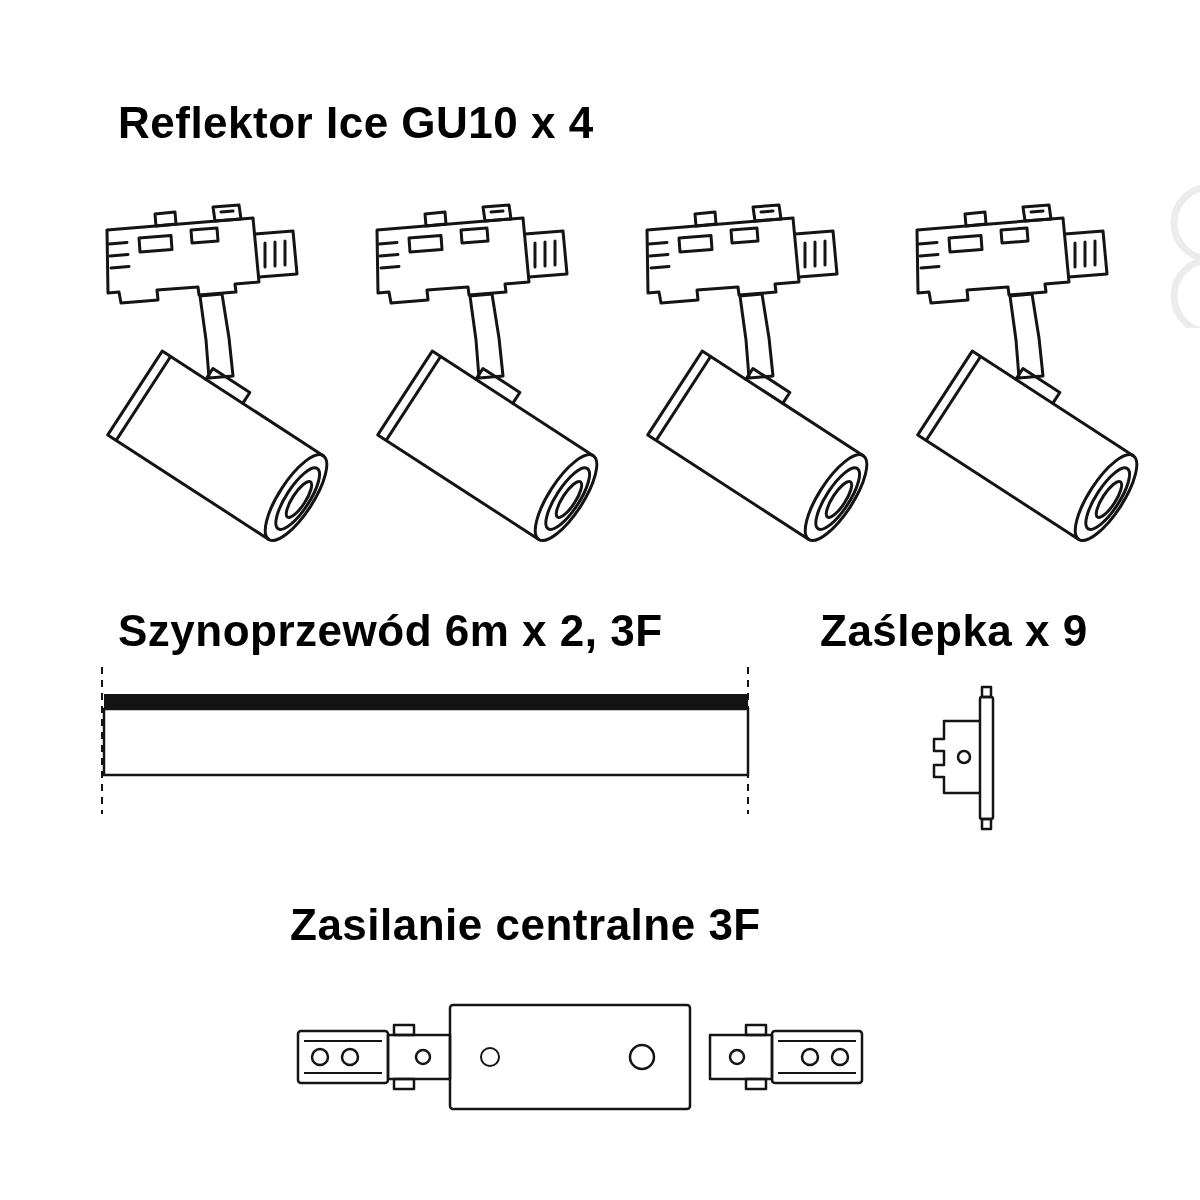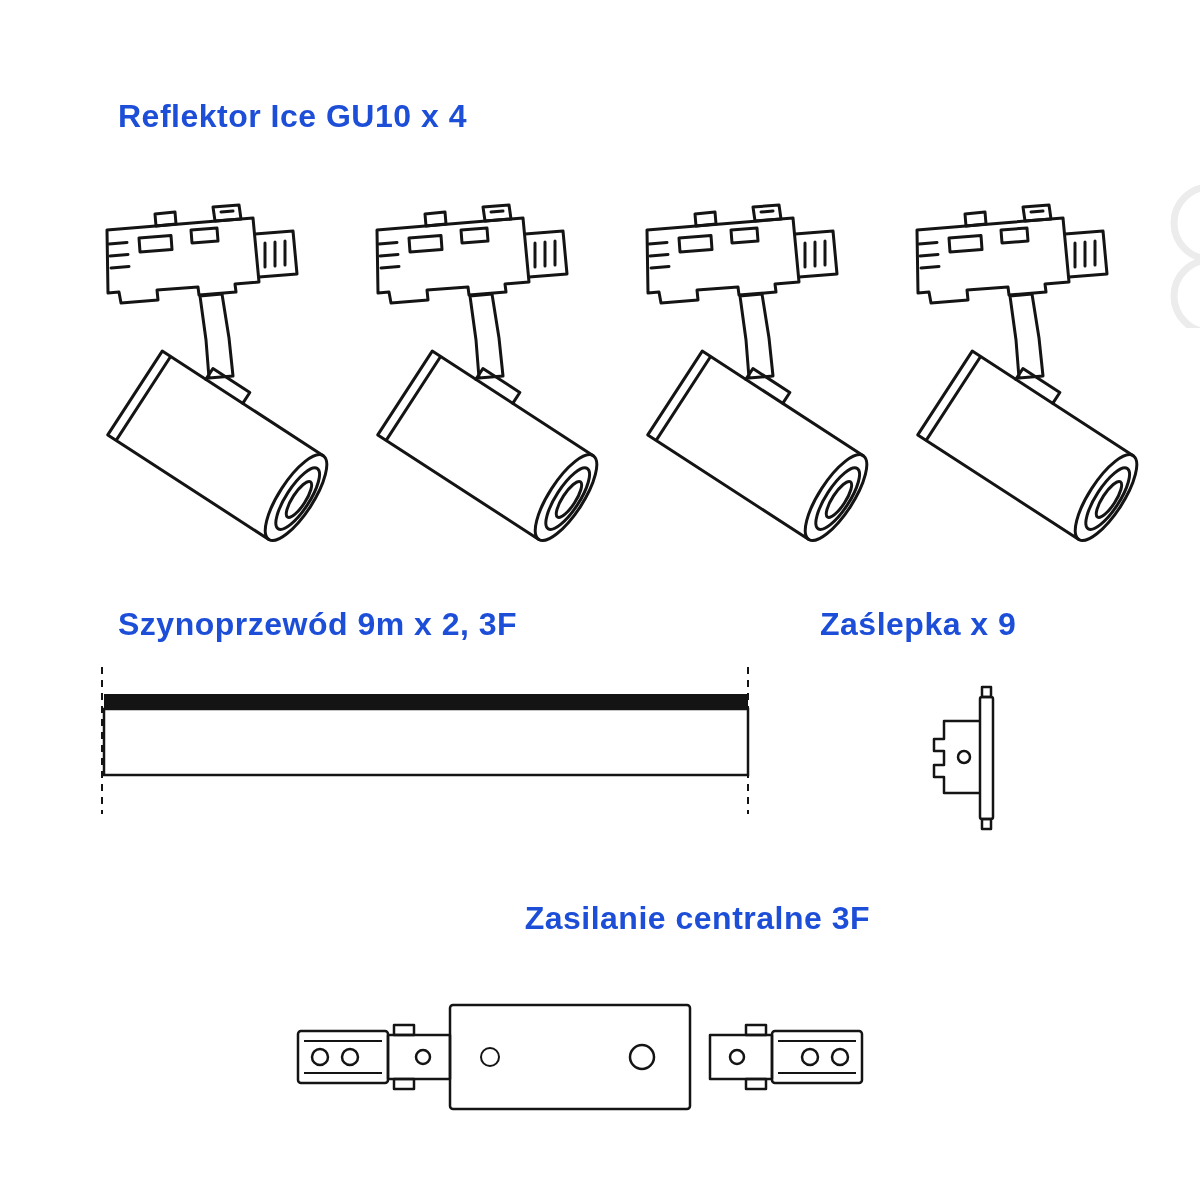--- a/index.html
+++ b/index.html
@@ -9,47 +9,47 @@
     font-family:"Liberation Sans", sans-serif;
     overflow:hidden;
   }
   .canvas{
     position:relative;
     width:1200px;height:1200px;
     background:#ffffff;
   }
   .section-title{
     position:absolute;
-    color:#1d4ed8;
-    font-size:32px;
+    color:#000000;
+    font-size:44px;
     font-weight:700;
     letter-spacing:0.5px;
     white-space:nowrap;
   }
   .title-spotlights{left:118px;top:98px;}
   .title-track{left:118px;top:606px;}
   .title-endcap{left:820px;top:606px;}
-  .title-power{left:290px;top:900px;width:580px;text-align:right;}
+  .title-power{left:290px;top:900px;width:580px;text-align:left;}
   .fig{position:absolute;}
   .fig-spot-1{left:95px;top:188px;}
   .fig-spot-2{left:365px;top:188px;}
   .fig-spot-3{left:635px;top:188px;}
   .fig-spot-4{left:905px;top:188px;}
   .fig-track{left:90px;top:663px;}
   .fig-endcap{left:918px;top:681px;}
   .fig-power{left:290px;top:995px;}
   .fig-watermark{right:0;top:178px;}
 </style>
 </head>
 <body>
 
 <div class="canvas">
 
   <div class="section-title title-spotlights">Reflektor Ice GU10 x 4</div>
-  <div class="section-title title-track">Szynoprzewód 9m x 2, 3F</div>
+  <div class="section-title title-track">Szynoprzewód 6m x 2, 3F</div>
   <div class="section-title title-endcap">Zaślepka x 9</div>
   <div class="section-title title-power">Zasilanie centralne 3F</div>
 
   <svg width="0" height="0" style="position:absolute" aria-hidden="true">
     <defs>
       <g id="spotlight">
         <g fill="none" stroke="#141414" stroke-width="3" stroke-linejoin="round" stroke-linecap="round">
 
           <path d="M60,26 l20,-2 1,12 -20,2 z"></path>
           <path d="M118,19 l26,-2 2,14 -26,2 z"></path>

